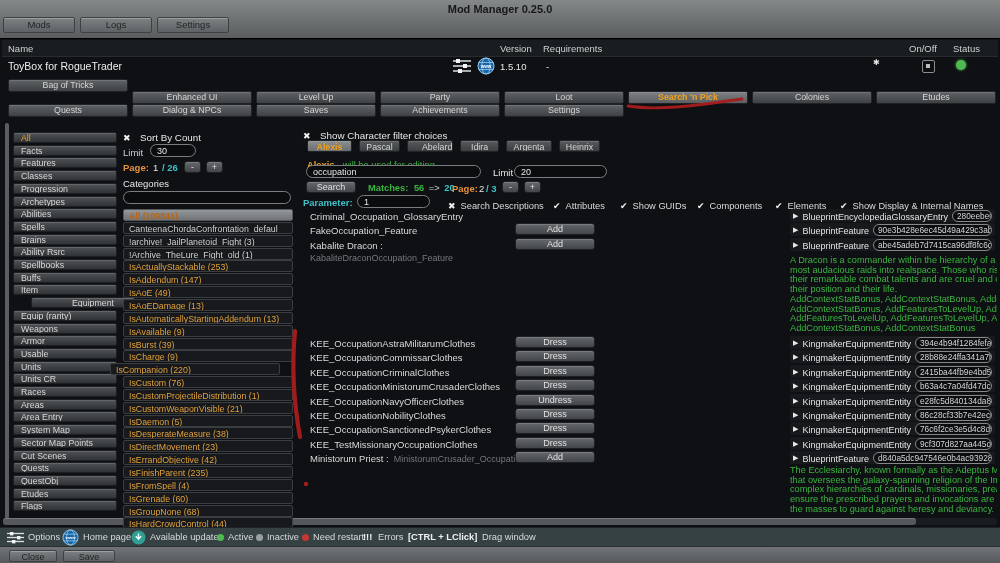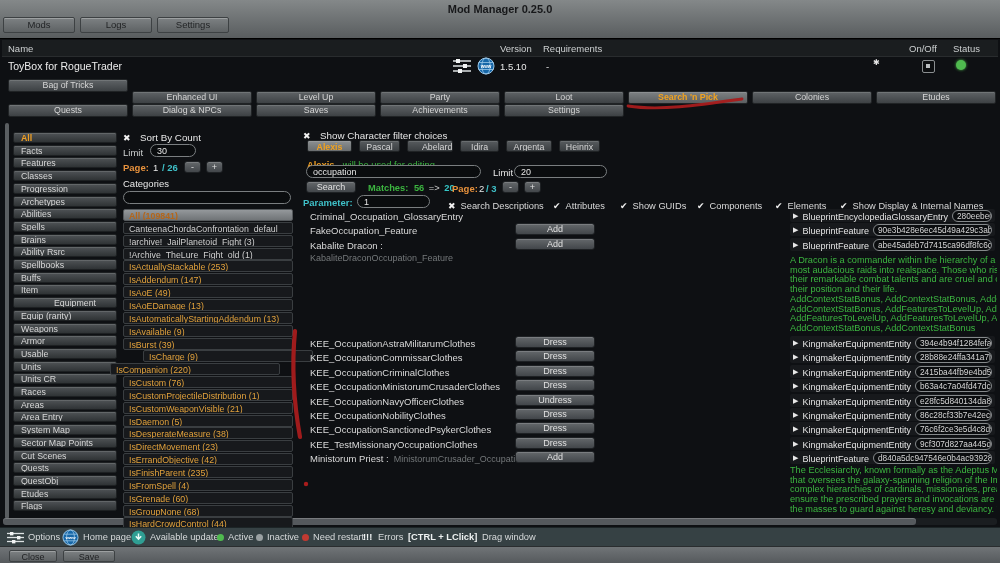--- a/index.html
+++ b/index.html
@@ -29,21 +29,21 @@
   .mod-name{position:absolute;font-size:10.5px;color:#ececec;}
   .options-link{position:absolute;font-size:10px;font-weight:bold;color:#3fb8c8;}
   
   .ftab{position:absolute;width:118px;height:11px;line-height:11px;text-align:center;font-size:8.8px;color:#d6d6d6;
     background:linear-gradient(#5f6366,#3d4144);border:1px solid #202325;border-radius:2px;
     box-shadow:inset 0 1px 0 rgba(255,255,255,.12);box-sizing:content-box;white-space:nowrap;overflow:hidden;}
   .ftab.active{background:linear-gradient(#7d8183,#5b5f61);color:#f2a31f;font-weight:bold;}
   .side-item{position:absolute;width:104px;height:11px;line-height:11px;font-size:8.8px;color:#d9d9d9;
     background:linear-gradient(#4f5356,#2f3335);border:1px solid #1d2022;border-radius:2px;padding-left:7px;
     box-sizing:border-box;box-shadow:inset 0 1px 0 rgba(255,255,255,.12);white-space:nowrap;overflow:hidden;}
-  .side-item.active{color:#f0a025;font-weight:bold;}
+  .side-item.active{color:#f0a025;font-weight:normal;}
   .cat-item{position:absolute;width:170px;height:12px;line-height:12px;font-size:8.8px;color:#e2a23c;
     background:#17191c;border:1px solid #3a3e41;border-radius:2px;padding:0 5px;box-sizing:border-box;
     white-space:nowrap;overflow:hidden;}
   .cat-item.plain{color:#cfcfcf;}
   .cat-item.selected{background:linear-gradient(#94989b,#707477);color:#b4661a;font-weight:bold;border-color:#55595c;}
   .ctab{position:absolute;height:12px;line-height:12px;text-align:center;font-size:8.8px;color:#d6d6d6;
     background:linear-gradient(#575b5e,#3a3e41);border:1px solid #202325;border-radius:2px;box-sizing:border-box;
     box-shadow:inset 0 1px 0 rgba(255,255,255,.12);overflow:hidden;}
   .ctab.active{background:linear-gradient(#8b8f91,#6a6e70);color:#f2a31f;font-weight:bold;}
   .btn{position:absolute;height:12px;line-height:11px;text-align:center;font-size:9px;color:#e0e0e0;
@@ -199,21 +199,21 @@
       <div class="side-item" style="left: 13px; top: 131.1px;">Classes</div>
       <div class="side-item" style="left: 13px; top: 143.8px;">Progression</div>
       <div class="side-item" style="left: 13px; top: 156.5px;">Archetypes</div>
       <div class="side-item" style="left: 13px; top: 169.2px;">Abilities</div>
       <div class="side-item" style="left: 13px; top: 181.9px;">Spells</div>
       <div class="side-item" style="left: 13px; top: 194.6px;">Brains</div>
       <div class="side-item" style="left: 13px; top: 207.3px;">Ability Rsrc</div>
       <div class="side-item" style="left: 13px; top: 220px;">Spellbooks</div>
       <div class="side-item" style="left: 13px; top: 232.7px;">Buffs</div>
       <div class="side-item" style="left: 13px; top: 245.4px;">Item</div>
-      <div class="side-item" style="left: 13px; top: 258.1px; padding-left: 40px;">Equipment</div>
+      <div class="side-item" style="left: 31px; top: 258.1px; padding-left: 40px;">Equipment</div>
       <div class="side-item" style="left: 13px; top: 270.8px;">Equip (rarity)</div>
       <div class="side-item" style="left: 13px; top: 283.5px;">Weapons</div>
       <div class="side-item" style="left: 13px; top: 296.2px;">Armor</div>
       <div class="side-item" style="left: 13px; top: 308.9px;">Usable</div>
       <div class="side-item" style="left: 13px; top: 321.6px;">Units</div>
       <div class="side-item" style="left: 13px; top: 334.3px;">Units CR</div>
       <div class="side-item" style="left: 13px; top: 347px;">Races</div>
       <div class="side-item" style="left: 13px; top: 359.7px;">Areas</div>
       <div class="side-item" style="left: 13px; top: 372.4px;">Area Entry</div>
       <div class="side-item" style="left: 13px; top: 385.1px;">System Map</div>
@@ -227,21 +227,21 @@
       <div class="cat-item plain" style="left: 123px; top: 182.85px;">CanteenaChordaConfrontation_defaul</div>
       <div class="cat-item plain" style="left: 123px; top: 195.7px;">!archive!_JailPlanetoid_Fight (3)</div>
       <div class="cat-item plain" style="left: 123px; top: 208.55px;">!Archive_TheLure_Fight_old (1)</div>
       <div class="cat-item tag" style="left: 123px; top: 221.4px;">IsActuallyStackable (253)</div>
       <div class="cat-item tag" style="left: 123px; top: 234.25px;">IsAddendum (147)</div>
       <div class="cat-item tag" style="left: 123px; top: 247.1px;">IsAoE (49)</div>
       <div class="cat-item tag" style="left: 123px; top: 259.95px;">IsAoEDamage (13)</div>
       <div class="cat-item tag" style="left: 123px; top: 272.8px;">IsAutomaticallyStartingAddendum (13)</div>
       <div class="cat-item tag" style="left: 123px; top: 285.65px;">IsAvailable (9)</div>
       <div class="cat-item tag" style="left: 123px; top: 298.5px;">IsBurst (39)</div>
-      <div class="cat-item tag" style="left: 123px; top: 311.35px; margin-left: 20px;">IsCharge (9)</div>
+      <div class="cat-item tag" style="left: 123px; top: 311.35px;">IsCharge (9)</div>
       <div class="cat-item tag" style="left: 110px; top: 324.2px;">IsCompanion (220)</div>
       <div class="cat-item tag" style="left: 123px; top: 337.05px;">IsCustom (76)</div>
       <div class="cat-item tag" style="left: 123px; top: 349.9px;">IsCustomProjectileDistribution (1)</div>
       <div class="cat-item tag" style="left: 123px; top: 362.75px;">IsCustomWeaponVisible (21)</div>
       <div class="cat-item tag" style="left: 123px; top: 375.6px;">IsDaemon (5)</div>
       <div class="cat-item tag" style="left: 123px; top: 388.45px;">IsDesperateMeasure (38)</div>
       <div class="cat-item tag" style="left: 123px; top: 401.3px;">IsDirectMovement (23)</div>
       <div class="cat-item tag" style="left: 123px; top: 414.15px;">IsErrandObjective (42)</div>
       <div class="cat-item tag" style="left: 123px; top: 427px;">IsFinishParent (235)</div>
       <div class="cat-item tag" style="left: 123px; top: 439.85px;">IsFromSpell (4)</div>

